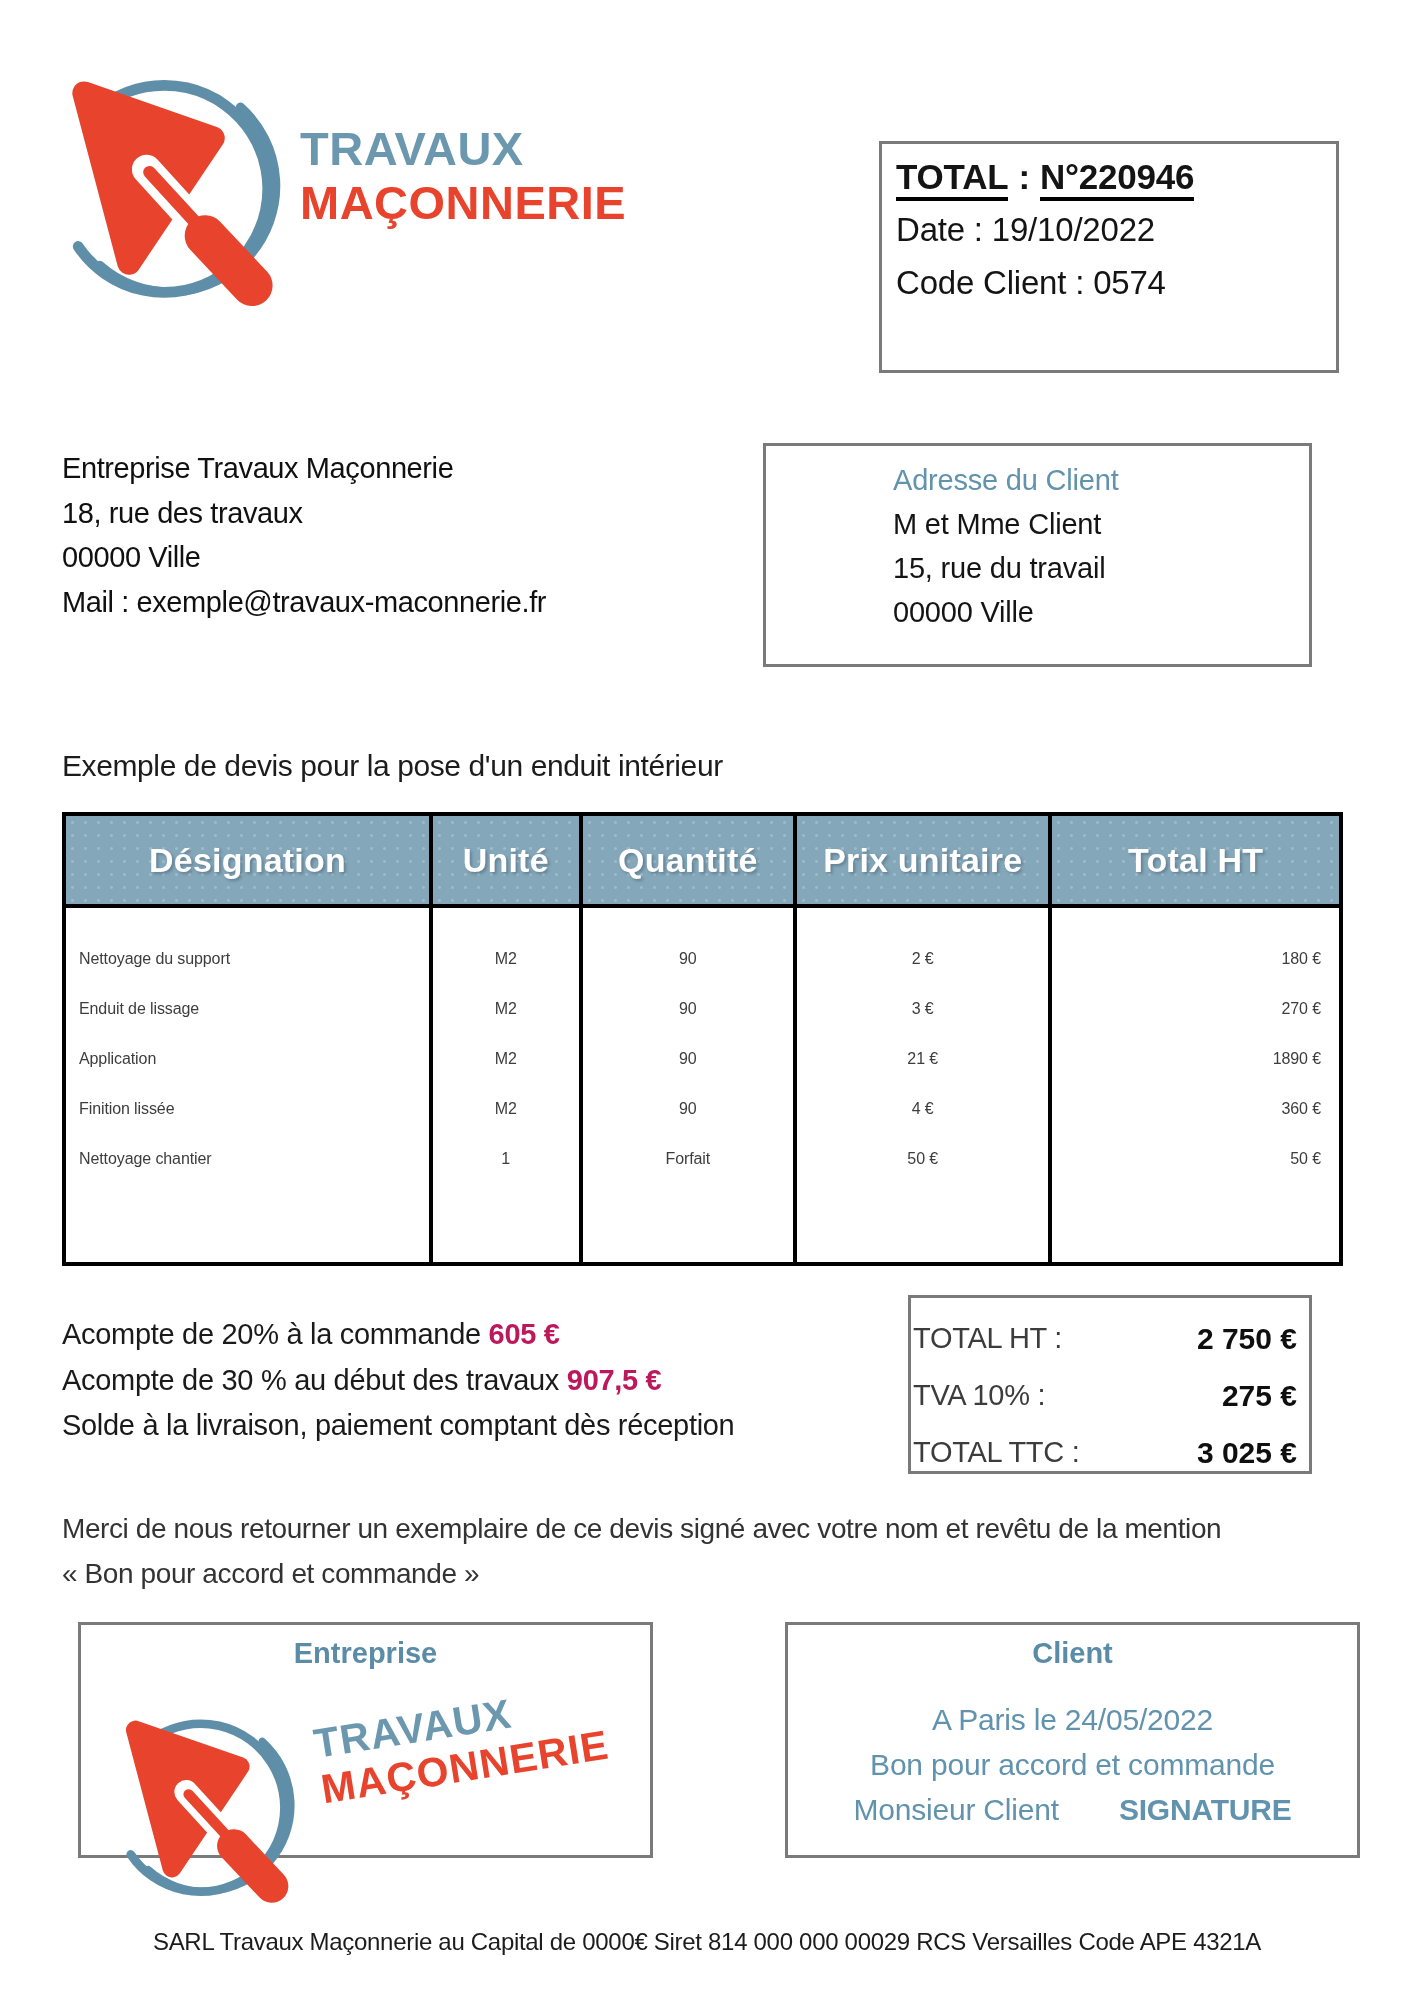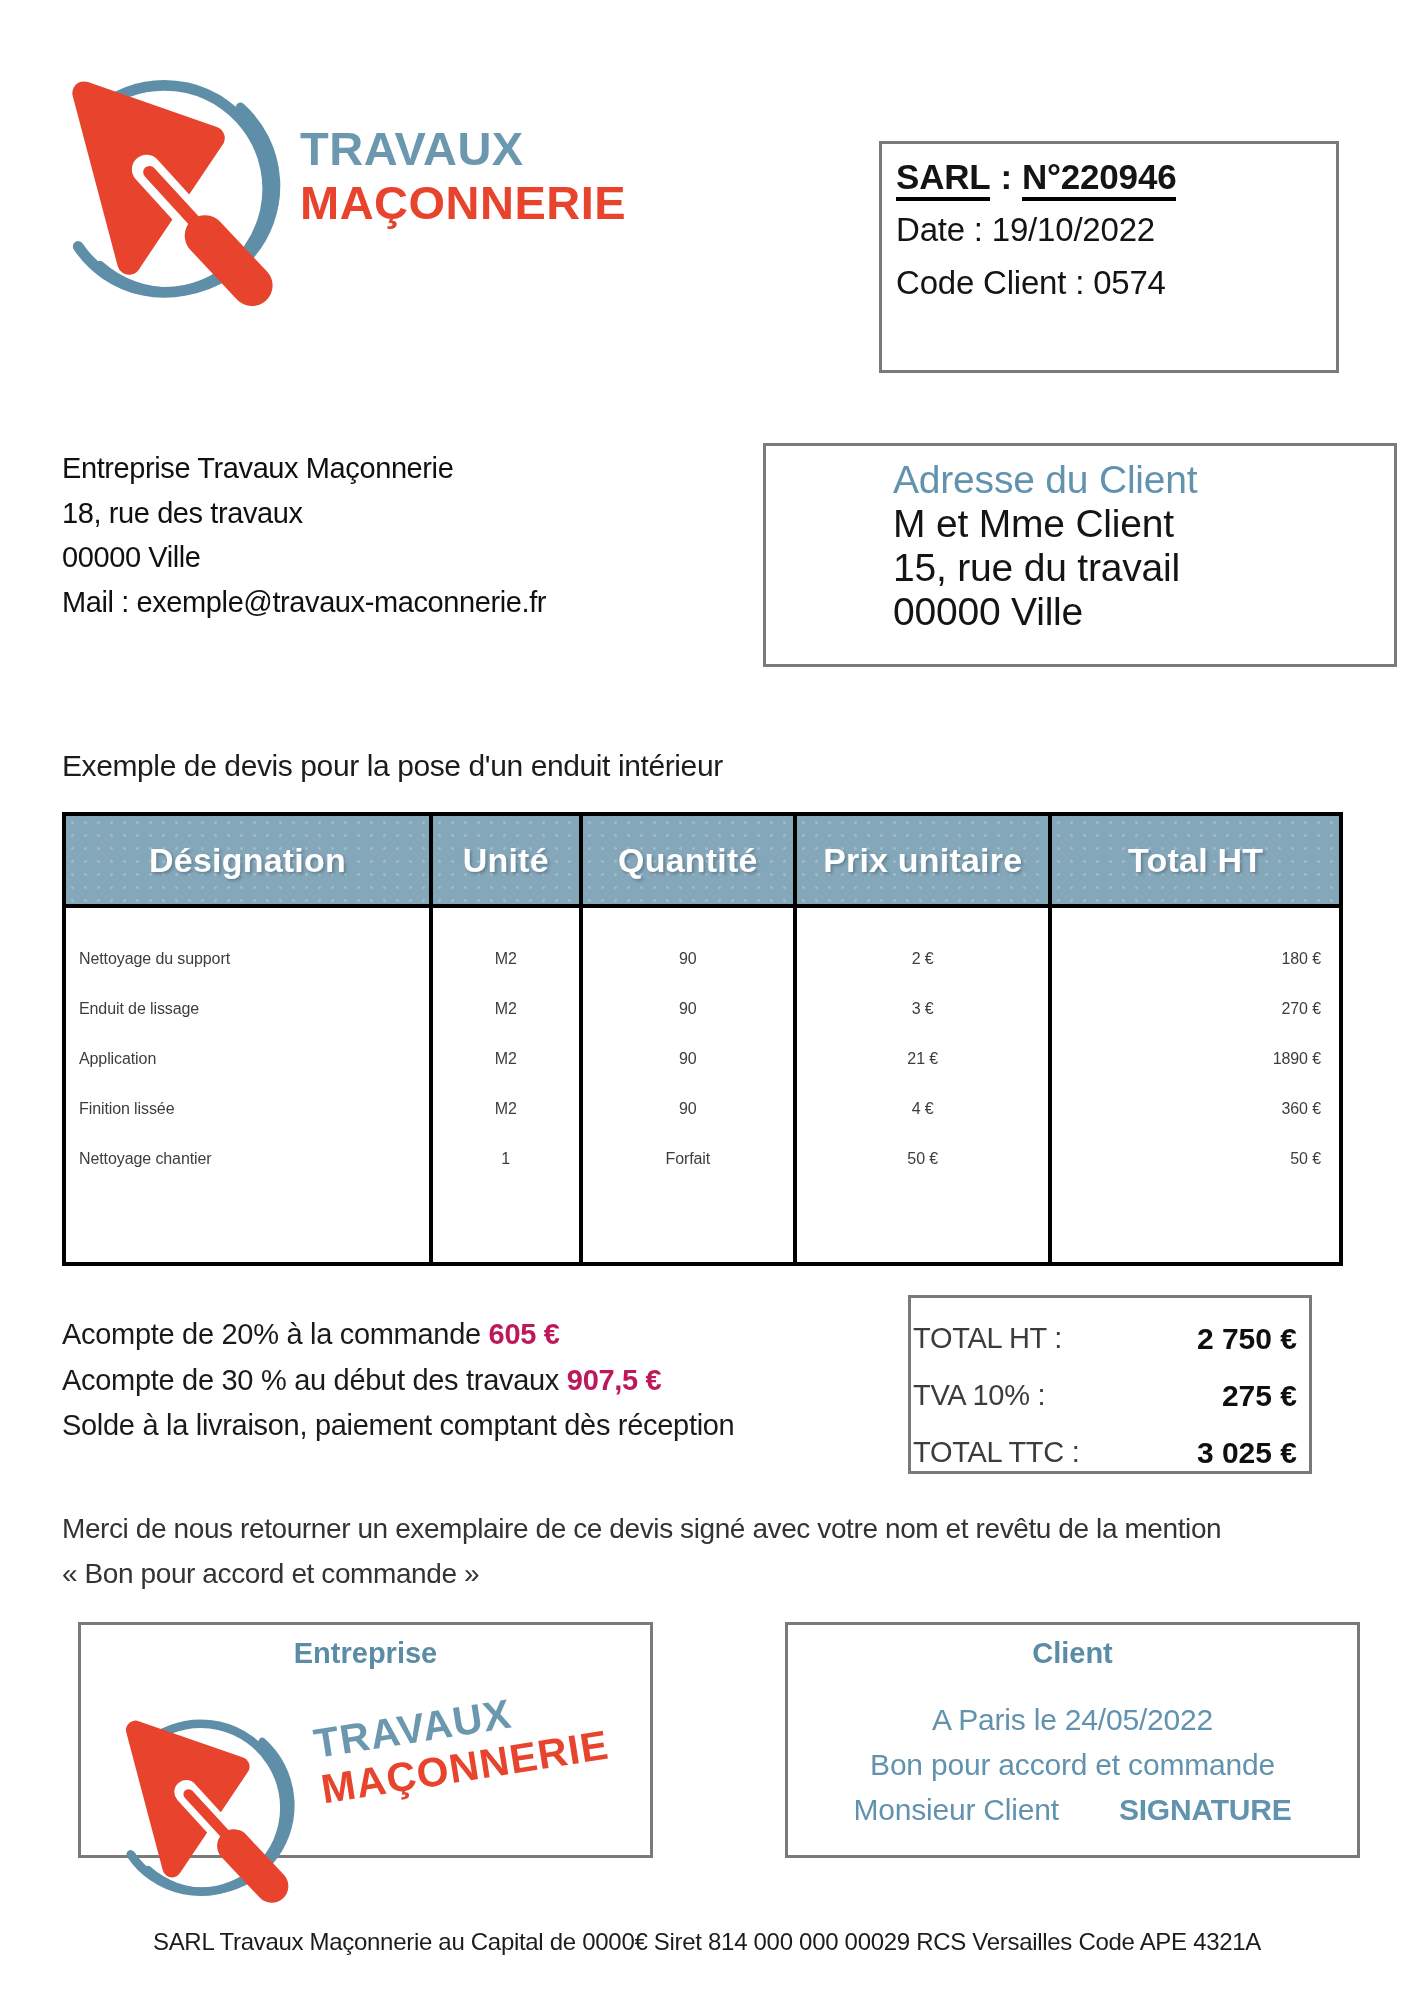--- a/index.html
+++ b/index.html
@@ -22,23 +22,23 @@
   }
   .quote-title-line { font-weight:bold; font-size:35px; }
   .quote-title-line .u { border-bottom:4px solid #000; padding-bottom:1px; }
   .quote-colon { margin:0 10px; }
 
   
   .company-block { position:absolute; left:62px; top:446px; font-size:29px; line-height:44.6px; color:#101010; letter-spacing:-0.4px; }
 
   
   .client-box {
-    position:absolute; left:763px; top:443px; width:634px; height:224px;
+    position:absolute; left:763px; top:443px; width:549px; height:224px;
     border:3px solid #7a7a7a; box-sizing:border-box; padding:12px 8px 0 127px;
-    font-size:39px; line-height:44px; letter-spacing:-0.2px;
+    font-size:29px; line-height:44px; letter-spacing:-0.2px;
   }
   .client-box-title { color:#6193ae; }
   .client-box-line { color:#141414; }
 
   
   .intro { position:absolute; left:62px; top:724px; font-size:30px; color:#1c1c1c; letter-spacing:-0.4px;margin-top:25px; }
 
   
   .quote-table { position:absolute; left:62px; top:812px; width:1281px; border-collapse:collapse; border:4px solid #000; }
   .quote-table th {
@@ -111,21 +111,21 @@
     <line x1="103" y1="119" x2="148" y2="168" stroke="#e8432c" stroke-width="13" stroke-linecap="round"></line>
     <line x1="160" y1="184" x2="208" y2="235" stroke="#e8432c" stroke-width="42" stroke-linecap="round"></line>
   </svg>
   <div class="logo-wordmark">
     <div class="logo-line1">TRAVAUX</div>
     <div class="logo-line2">MAÇONNERIE</div>
   </div>
 
   <div class="quote-box">
     <div class="quote-title-line">
-      <span class="u">SARL</span><span class="quote-colon">:</span><span class="u">N°220946</span>
+      <span class="u">TOTAL</span><span class="quote-colon">:</span><span class="u">N°220946</span>
     </div>
     <div>Date : 19/10/2022</div>
     <div>Code Client : 0574</div>
   </div>
 
   <div class="company-block">
     <div>Entreprise Travaux Maçonnerie</div>
     <div>18, rue des travaux</div>
     <div>00000 Ville</div>
     <div>Mail : exemple@travaux-maconnerie.fr</div>

